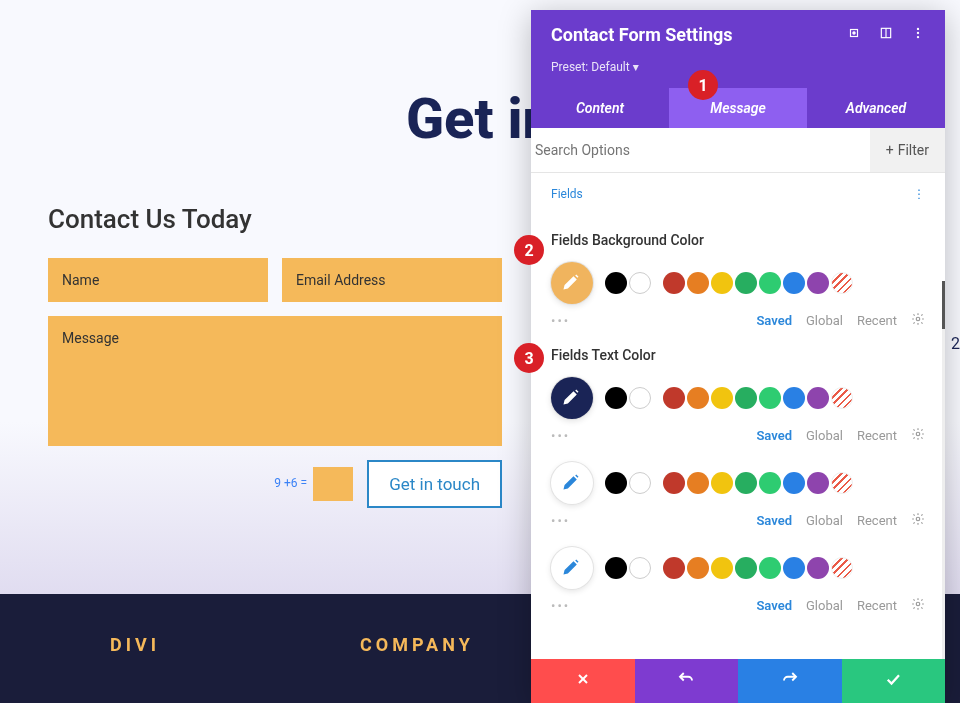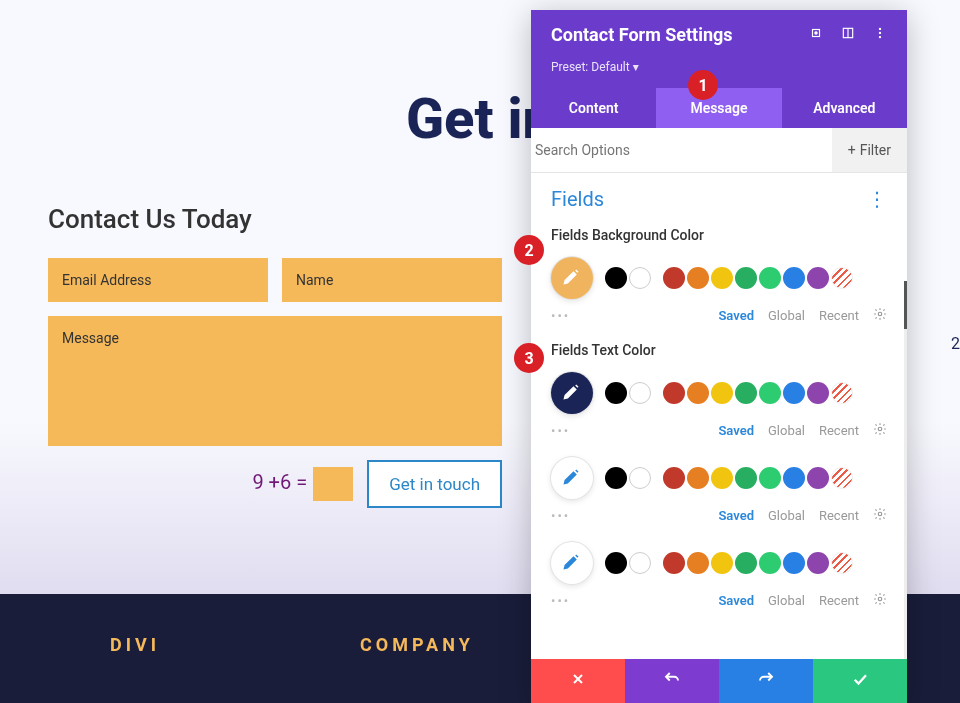--- a/index.html
+++ b/index.html
@@ -8,44 +8,44 @@
     .page { position: absolute; top: 0; left: 0; width: 960px; height: 703px; }
     .hero-title { position: absolute; top: 86px; left: 0; width: 100%; text-align: center; font-size: 56px; font-weight: 800; color: #1a2456; }
 
     .form-section { position: absolute; top: 204px; left: 48px; width: 454px; }
     .form-title { font-size: 26px; font-weight: 500; color: #333; margin-bottom: 24px; }
     .form-row { display: flex; gap: 14px; margin-bottom: 14px; }
     .field { flex: 1; background: #f5b95a; border: none; padding: 14px 14px; font-size: 14px; color: #333; }
     .field::placeholder { color: #333; }
     .field.msg { height: 130px; resize: none; }
     .submit-row { display: flex; justify-content: flex-end; align-items: center; gap: 14px; margin-top: 14px; }
-    .captcha { font-size: 20px; color: #701a75; }
+    .captcha { font-size: 12px; color: #3b82f6; }
     .captcha-box { display: inline-block; width: 40px; height: 34px; background: #f5b95a; vertical-align: middle; margin-left: 6px; }
     .btn { border: 2px solid #2b87c7; color: #2b87c7; background: #fff; padding: 12px 20px; font-size: 17px; }
 
     .footer { position: absolute; top: 594px; left: 0; width: 960px; height: 109px; background: #1a1d3a; padding: 40px 110px; display: flex; gap: 200px; }
     .footer-col h4 { color: #f5b95a; font-size: 18px; letter-spacing: 4px; font-weight: 700; }
     .subscribe { position: absolute; right: 180px; top: 656px; color: #fff; font-size: 28px; font-weight: 700; }
 
     
-    .panel { position: absolute; top: 10px; left: 531px; width: 376px; height: 693px; background: #fff; box-shadow: 0 5px 30px rgba(0,0,0,0.25); display: flex; flex-direction: column; }
+    .panel { position: absolute; top: 10px; left: 531px; width: 414px; height: 693px; background: #fff; box-shadow: 0 5px 30px rgba(0,0,0,0.25); display: flex; flex-direction: column; }
     .panel-header { background: #6b3ccc; color: #fff; padding: 14px 20px 0 20px; }
     .panel-title-row { display: flex; align-items: center; justify-content: space-between; }
     .panel-title { font-size: 18px; font-weight: 700; }
     .panel-icons { display: flex; gap: 18px; align-items: center; }
     .panel-preset { font-size: 12px; opacity: 0.85; margin-top: 15px; margin-bottom: 14px; }
     .tabs { display: flex; background: #6b3ccc; }
-    .tab { flex: 1; text-align: center; padding: 12px 0; color: #fff; font-size: 14px; font-weight: 600; cursor: pointer; }
+    .tab { flex: 1; text-align: center; padding: 12px 0; color: #fff; font-size: 14px; font-weight: 600; cursor: pointer; font-style: italic; }
     .tab.active { background: #8e5ff0; }
     .search-row { display: flex; border-bottom: 1px solid #e5e5e5; }
     .search { flex: 1; border: none; padding: 14px 4px; font-size: 14px; color: #999; outline: none; }
     .filter-btn { background: #f1f1f1; border: none; padding: 0 16px; font-size: 14px; color: #555; display: flex; align-items: center; gap: 4px; }
     .panel-body { flex: 1; overflow-y: hidden; padding: 0 20px; position: relative; }
-    .section-title { color: #2b87da; font-size: 20px; padding: 14px 0; display: flex; justify-content: space-between; align-items: center; }
-    .opt { margin-top: 2px; }
+    .section-title { color: #2b87da; font-size: 12px; padding: 14px 0; display: flex; justify-content: space-between; align-items: center; }
+    .opt { margin-top: 17px; }
     .opt-label { font-size: 14px; color: #333; font-weight: 500; margin-bottom: 14px; }
     .swatches { display: flex; align-items: center; gap: 2px; margin-bottom: 8px; }
     .pick { width: 42px; height: 42px; border-radius: 50%; display: flex; align-items: center; justify-content: center; box-shadow: 0 0 0 1px #e3e3e3, 0 2px 6px rgba(0,0,0,0.12); margin-right: 10px; }
     .sw { width: 22px; height: 22px; border-radius: 50%; }
     .sw.stripe { background: repeating-linear-gradient(-45deg, #ea5a47 0 2px, #fff 2px 5px); border: 1px solid #eee;}
     .sw.outline { background: #fff; border: 1px solid #ccc; }
     .opt-footer { display: flex; justify-content: flex-end; align-items: center; gap: 14px; font-size: 13px; margin-bottom: 18px; }
     .opt-footer .dots { margin-right: auto; color: #bbb; letter-spacing: 2px; }
     .saved { color: #2b87da; font-weight: 600; }
     .gray { color: #999; }
@@ -67,22 +67,22 @@
 </head>
 <body>
 
 <div class="page">
   <div class="hero-title">Get in</div>
   <div class="side-num">2</div>
 
   <div class="form-section">
     <div class="form-title">Contact Us Today</div>
     <div class="form-row">
+      <input class="field" placeholder="Name" style="">
       <input class="field" placeholder="Email Address" style="">
-      <input class="field" placeholder="Name" style="">
     </div>
     <div class="form-row">
       <textarea class="field msg" placeholder="Message" style=""></textarea>
     </div>
     <div class="submit-row">
       <span class="captcha"><span>9 +6 =</span><span class="captcha-box"></span></span>
       <button class="btn">Get in touch</button>
     </div>
   </div>
 

